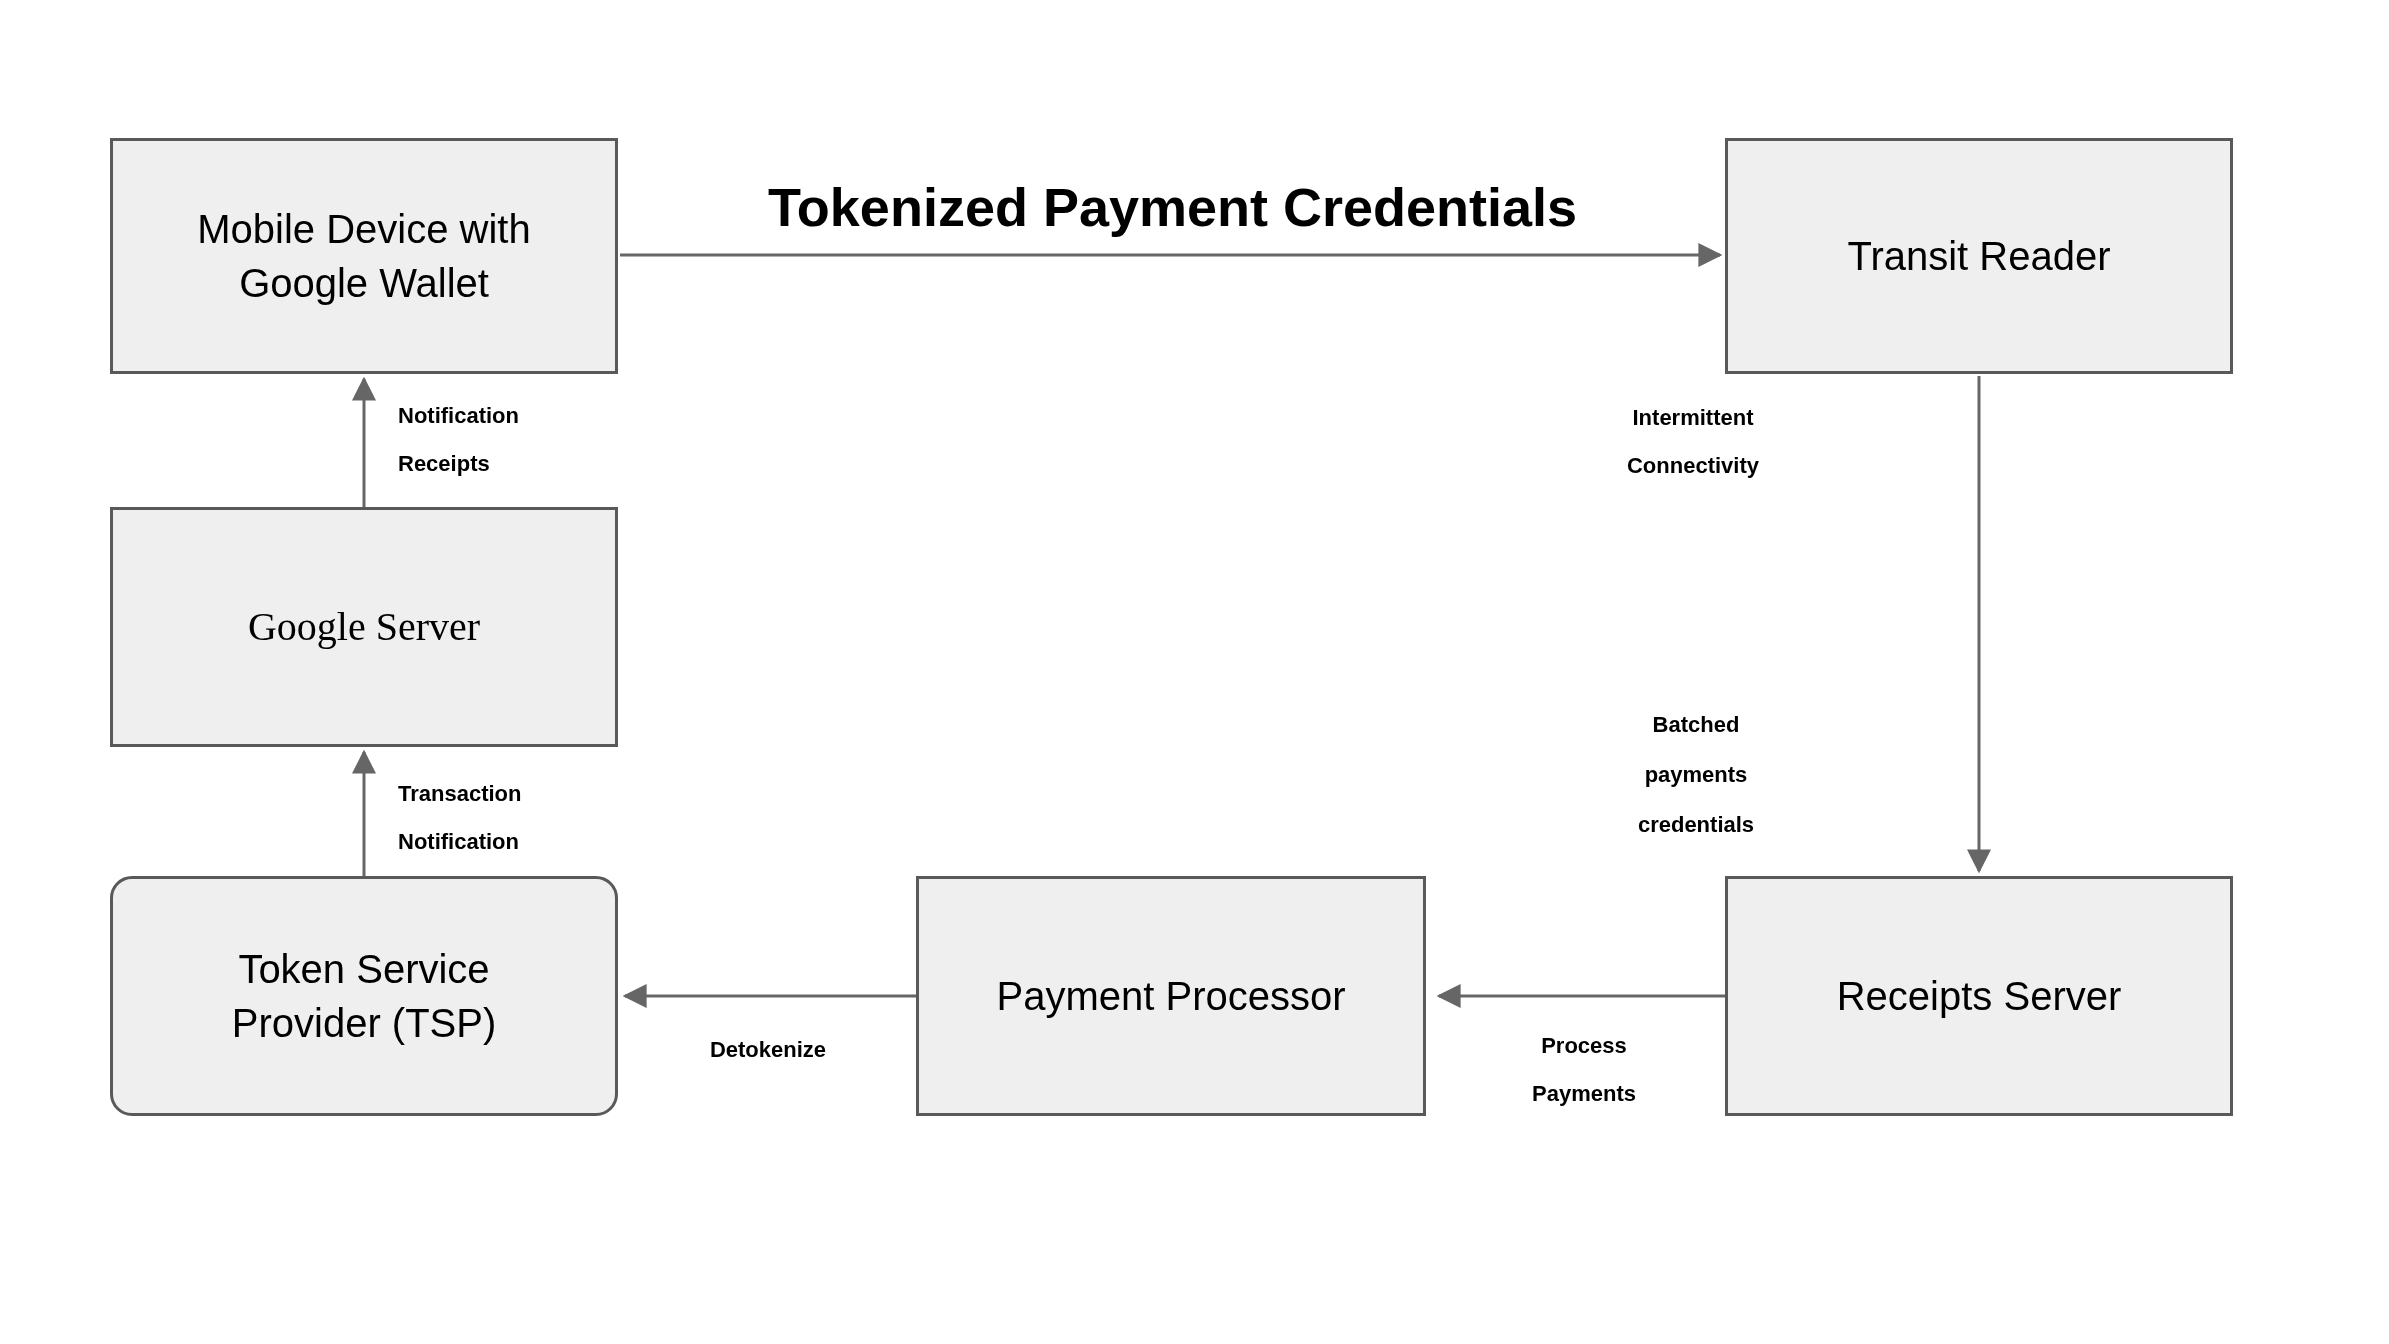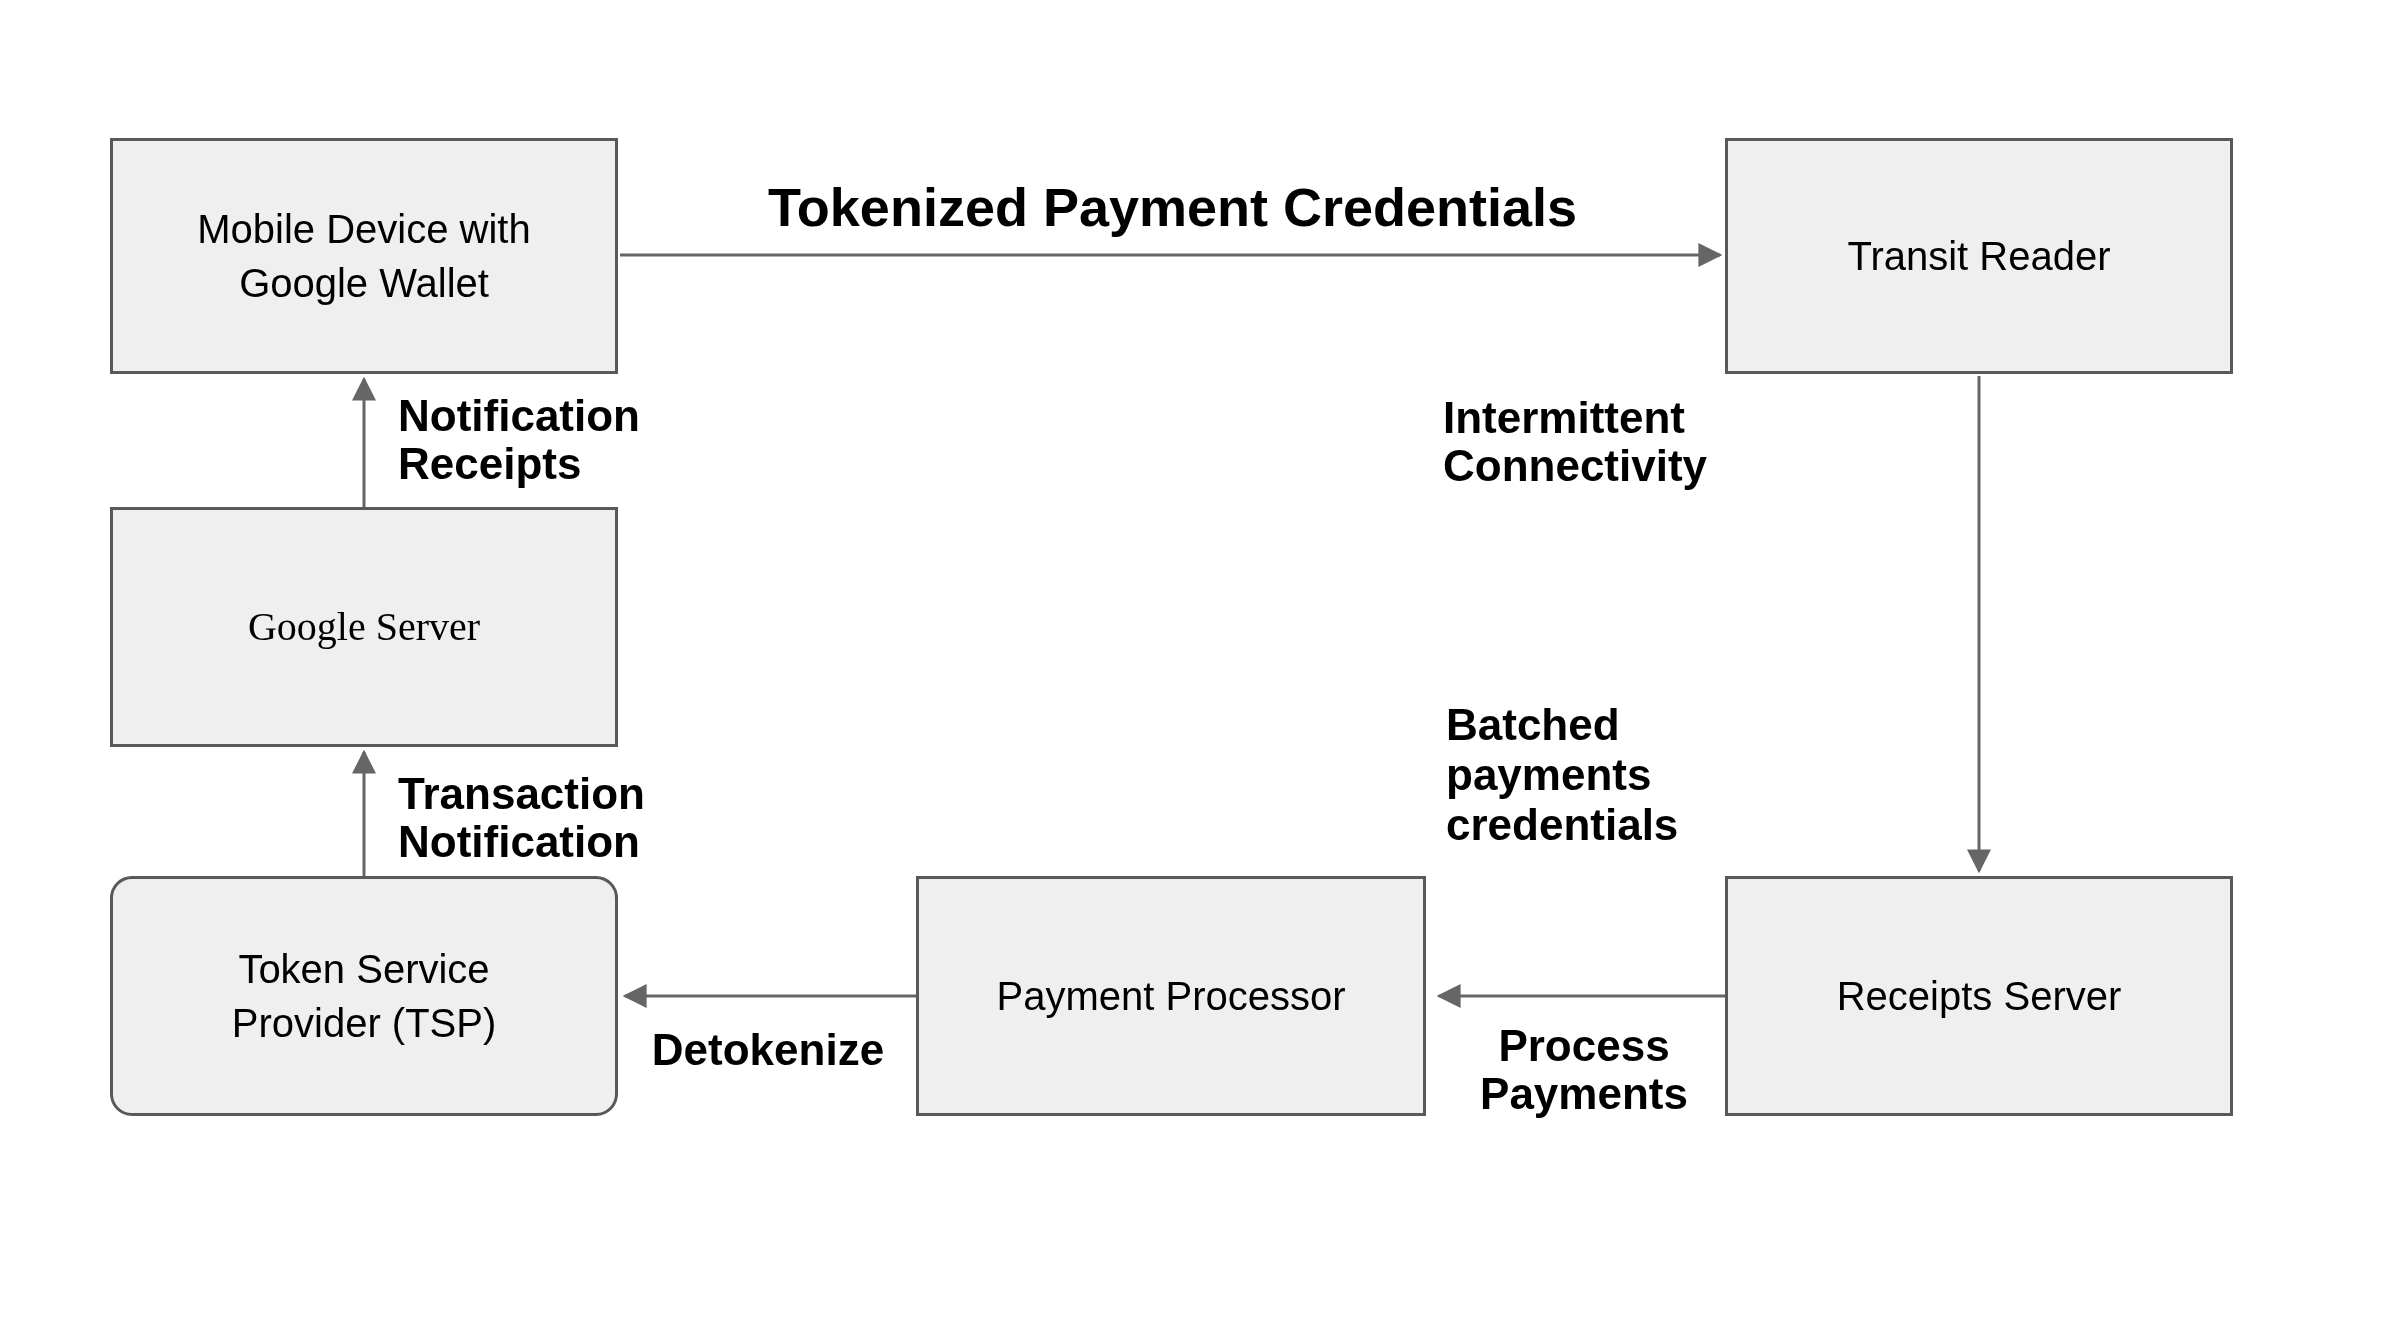--- a/index.html
+++ b/index.html
@@ -33,32 +33,32 @@
   }
   .node-label {
     font-size: 40px;
     line-height: 1.35;
     color: #000000;
     text-align: center;
     white-space: pre-line;
   }
   .edge-label {
     position: absolute;
-    font-size: 44px;
+    font-size: 22px;
     font-weight: bold;
     color: #000000;
     line-height: 48px;
     white-space: pre-line;
   }
   .edge-label.big {
     font-size: 54px;
     line-height: 50px;
     text-align: center;
   }
-  .align-right { text-align: left; }
+  .align-right { text-align: center; }
   .align-center { text-align: center; }
   .align-left { text-align: left; }
   .lh50 { line-height: 50px; }
   .edge-line {
     stroke: #666666;
     stroke-width: 3;
     fill: none;
   }
 </style>
 </head>

